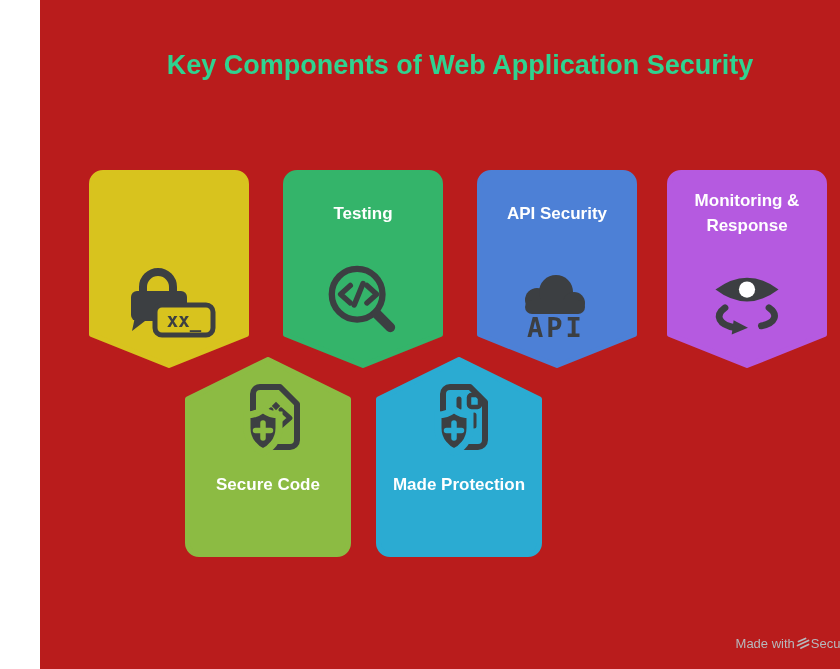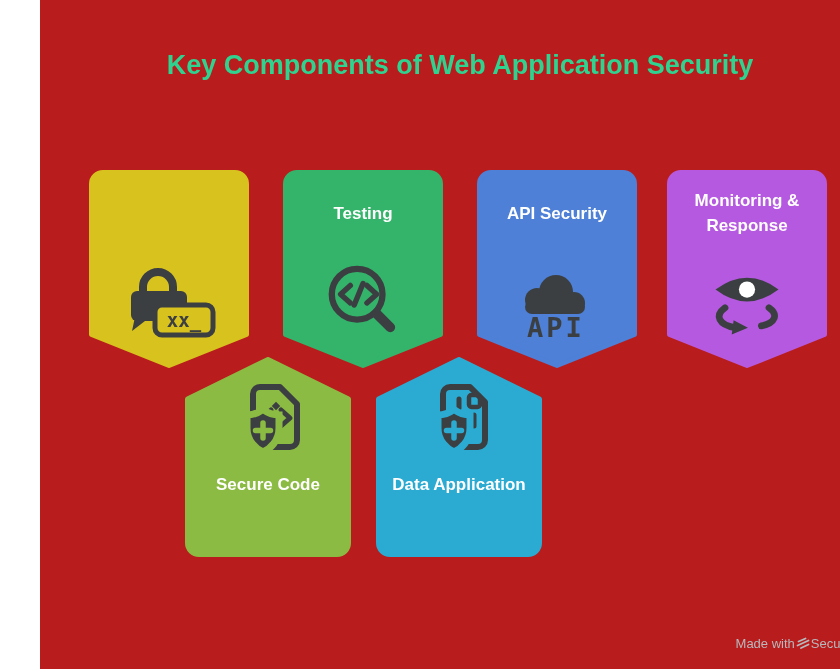--- a/index.html
+++ b/index.html
@@ -134,21 +134,21 @@
     <div class="icon">
       <svg width="92" height="86" viewBox="0 0 92 86">
         <path class="ink-stroke" d="M37 9 h20 l15 15 v38 a7 7 0 0 1 -7 7 h-28 a7 7 0 0 1 -7 -7 v-46 a7 7 0 0 1 7 -7 z" stroke-width="6" stroke-linejoin="round"></path>
         <path class="ink-stroke" d="M46 21 v9" stroke-width="5" stroke-linecap="round"></path>
         <rect class="ink-stroke" x="56" y="17" width="11" height="12" rx="2.5" stroke-width="4.5"></rect>
         <path class="ink-stroke" d="M61 37 v11" stroke-width="5" stroke-linecap="round"></path>
         <path class="ink-fill" d="M25 37 c6 0 12 -2.5 16 -5.5 c4 3 10 5.5 16 5.5 v13 c0 13 -9 21 -16 24 c-7 -3 -16 -11 -16 -24 z" stroke-width="7" stroke="#2babd2"></path>
         <path d="M41 45 v15 M33.5 52.5 h15" fill="none" stroke-width="5.5" stroke-linecap="round" stroke="#2babd2"></path>
       </svg>
     </div>
-    <div class="label">Data Application</div>
+    <div class="label">Made Protection</div>
   </div>
 
 
   <div class="watermark">
     <span>Made with</span>
     <svg width="16" height="16" viewBox="0 0 16 16">
       <g stroke="#b6b9bd" stroke-width="1.8" stroke-linecap="round" fill="none">
         <path d="M3.5 6.5 L10.5 3.5"></path>
         <path d="M2.5 10.5 L13.5 5.5"></path>
         <path d="M6 13 L13.5 9.5"></path>

